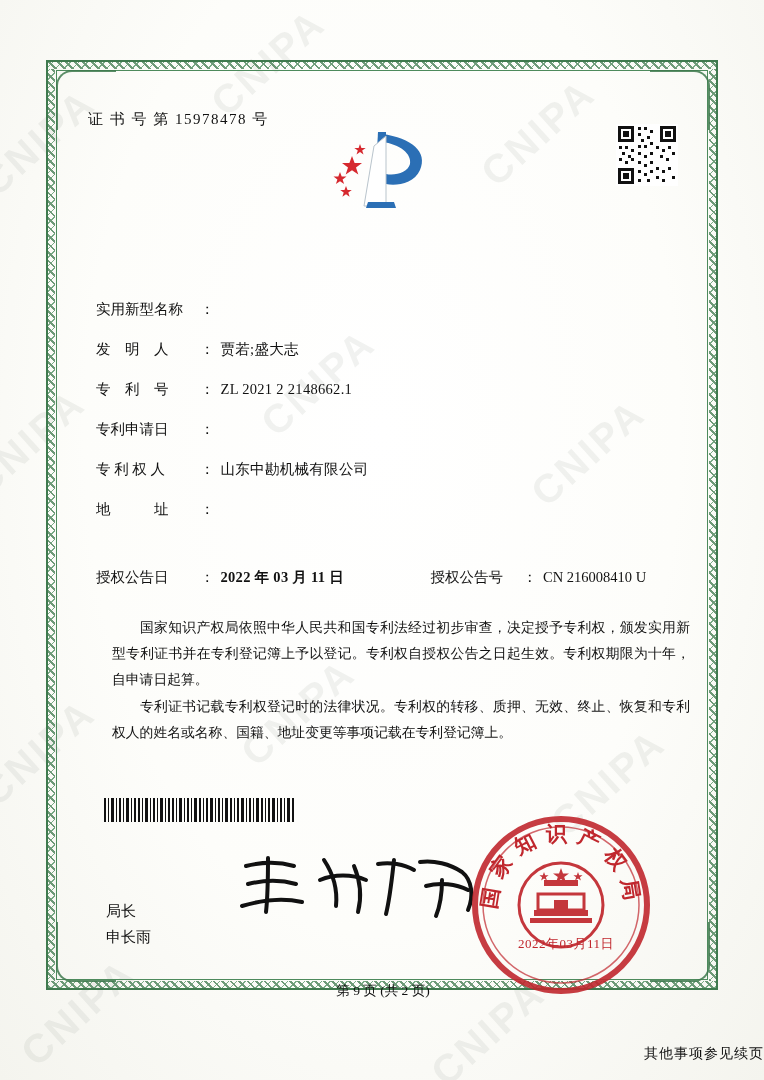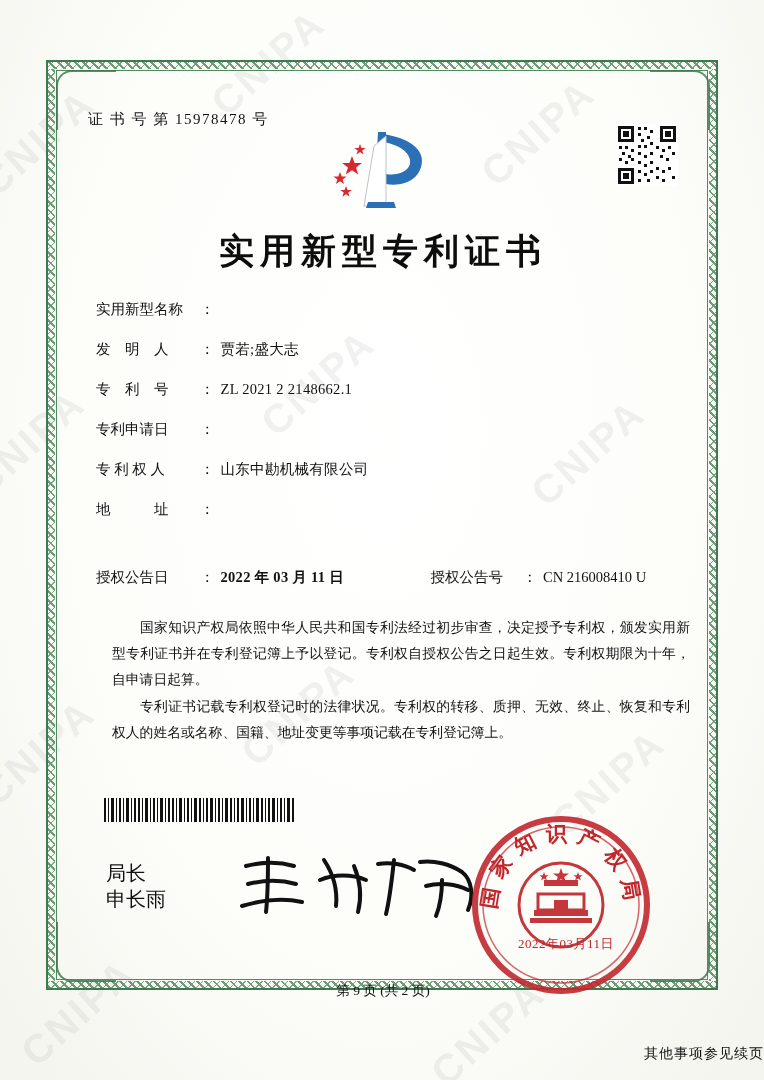--- a/index.html
+++ b/index.html
@@ -187,22 +187,22 @@
     left: 16px;
     top: 688px;
     width: 190px;
     height: 24px;
   }
 
   
   .sign-label {
     position: absolute;
     left: 18px;
-    top: 750px;
-    font-size: 20px;
+    top: 788px;
+    font-size: 15px;
     line-height: 26px;
     color: #111;
   }
   .signature {
     position: absolute;
     left: 140px;
     top: 740px;
     width: 280px;
     height: 70px;
   }
@@ -347,21 +347,20 @@
             <rect x="52" y="43" width="3" height="3"></rect>
           <rect x="40" y="52" width="3" height="3"></rect>
             <rect x="46" y="55" width="3" height="3"></rect>
             <rect x="56" y="52" width="3" height="3"></rect>
           <rect x="22" y="55" width="3" height="3"></rect>
             <rect x="31" y="55" width="3" height="3"></rect>
         </g>
       </svg>
     </div>
 
-    <div class="title">实用新型专利证书</div>
 
     <div class="fields">
 
       <div class="field-row">
         <div class="f-label">
           <span>实用新型名称</span>
         </div>
         <span class="f-colon">：</span>
       </div>
 

